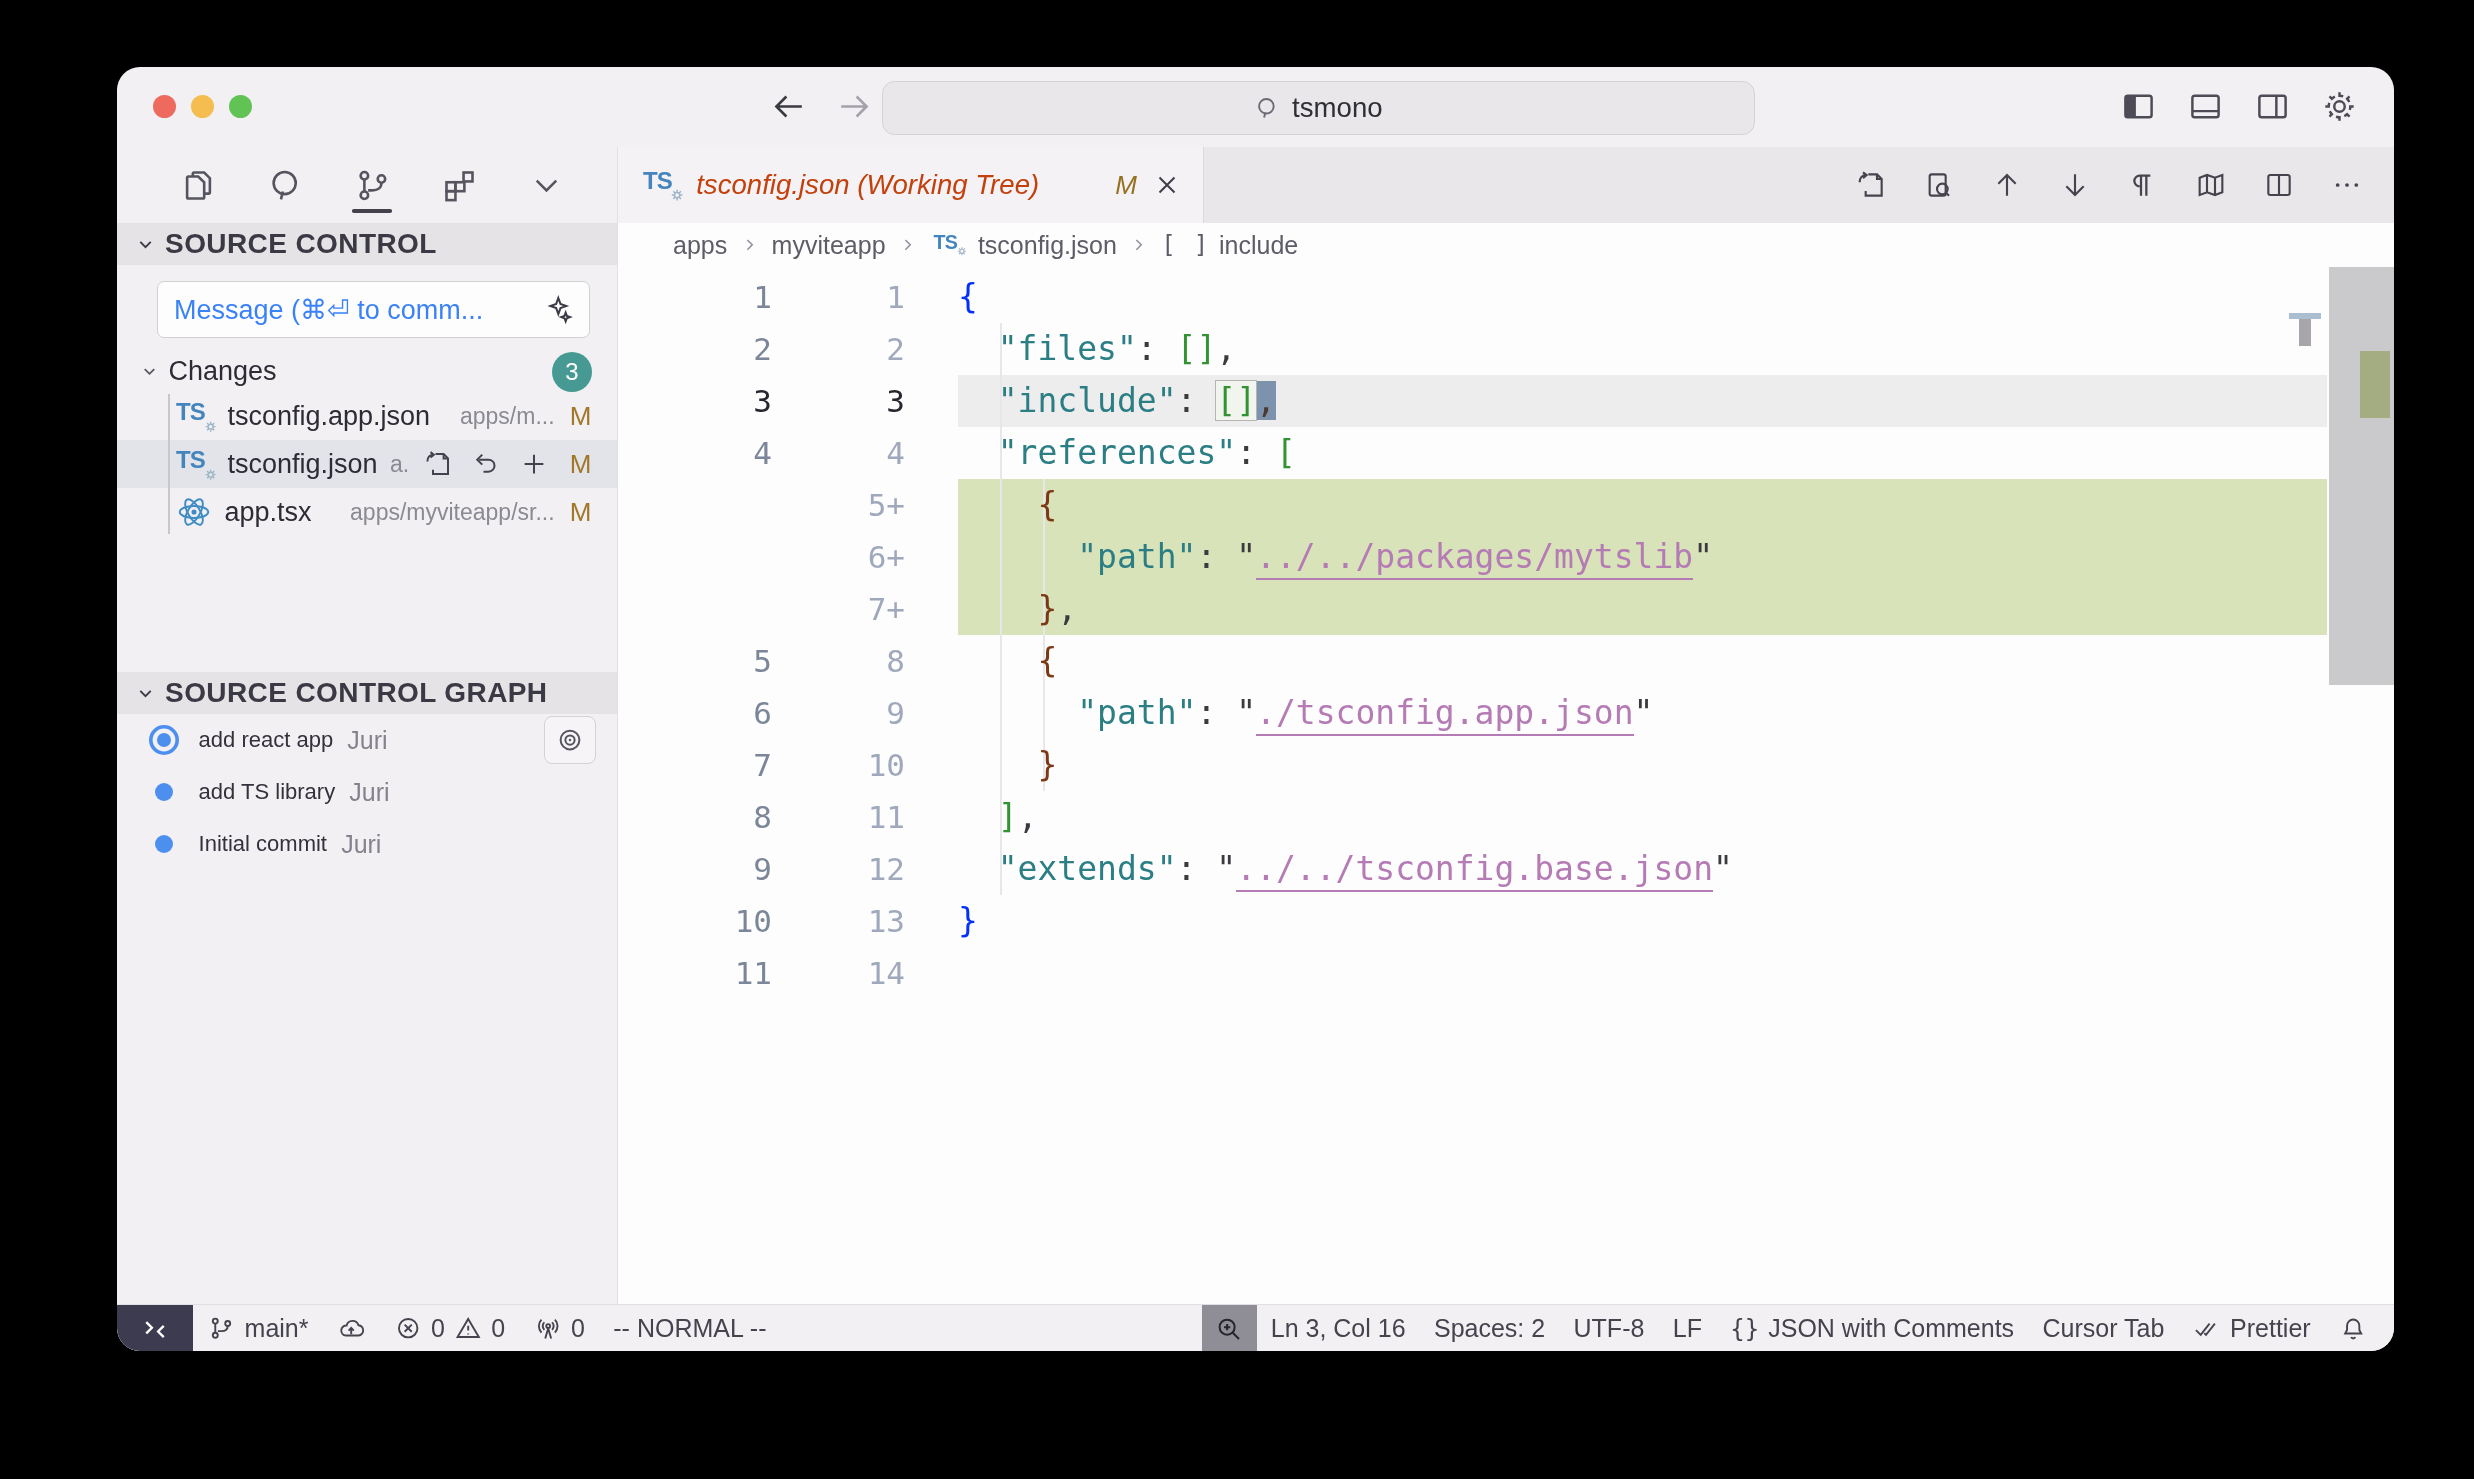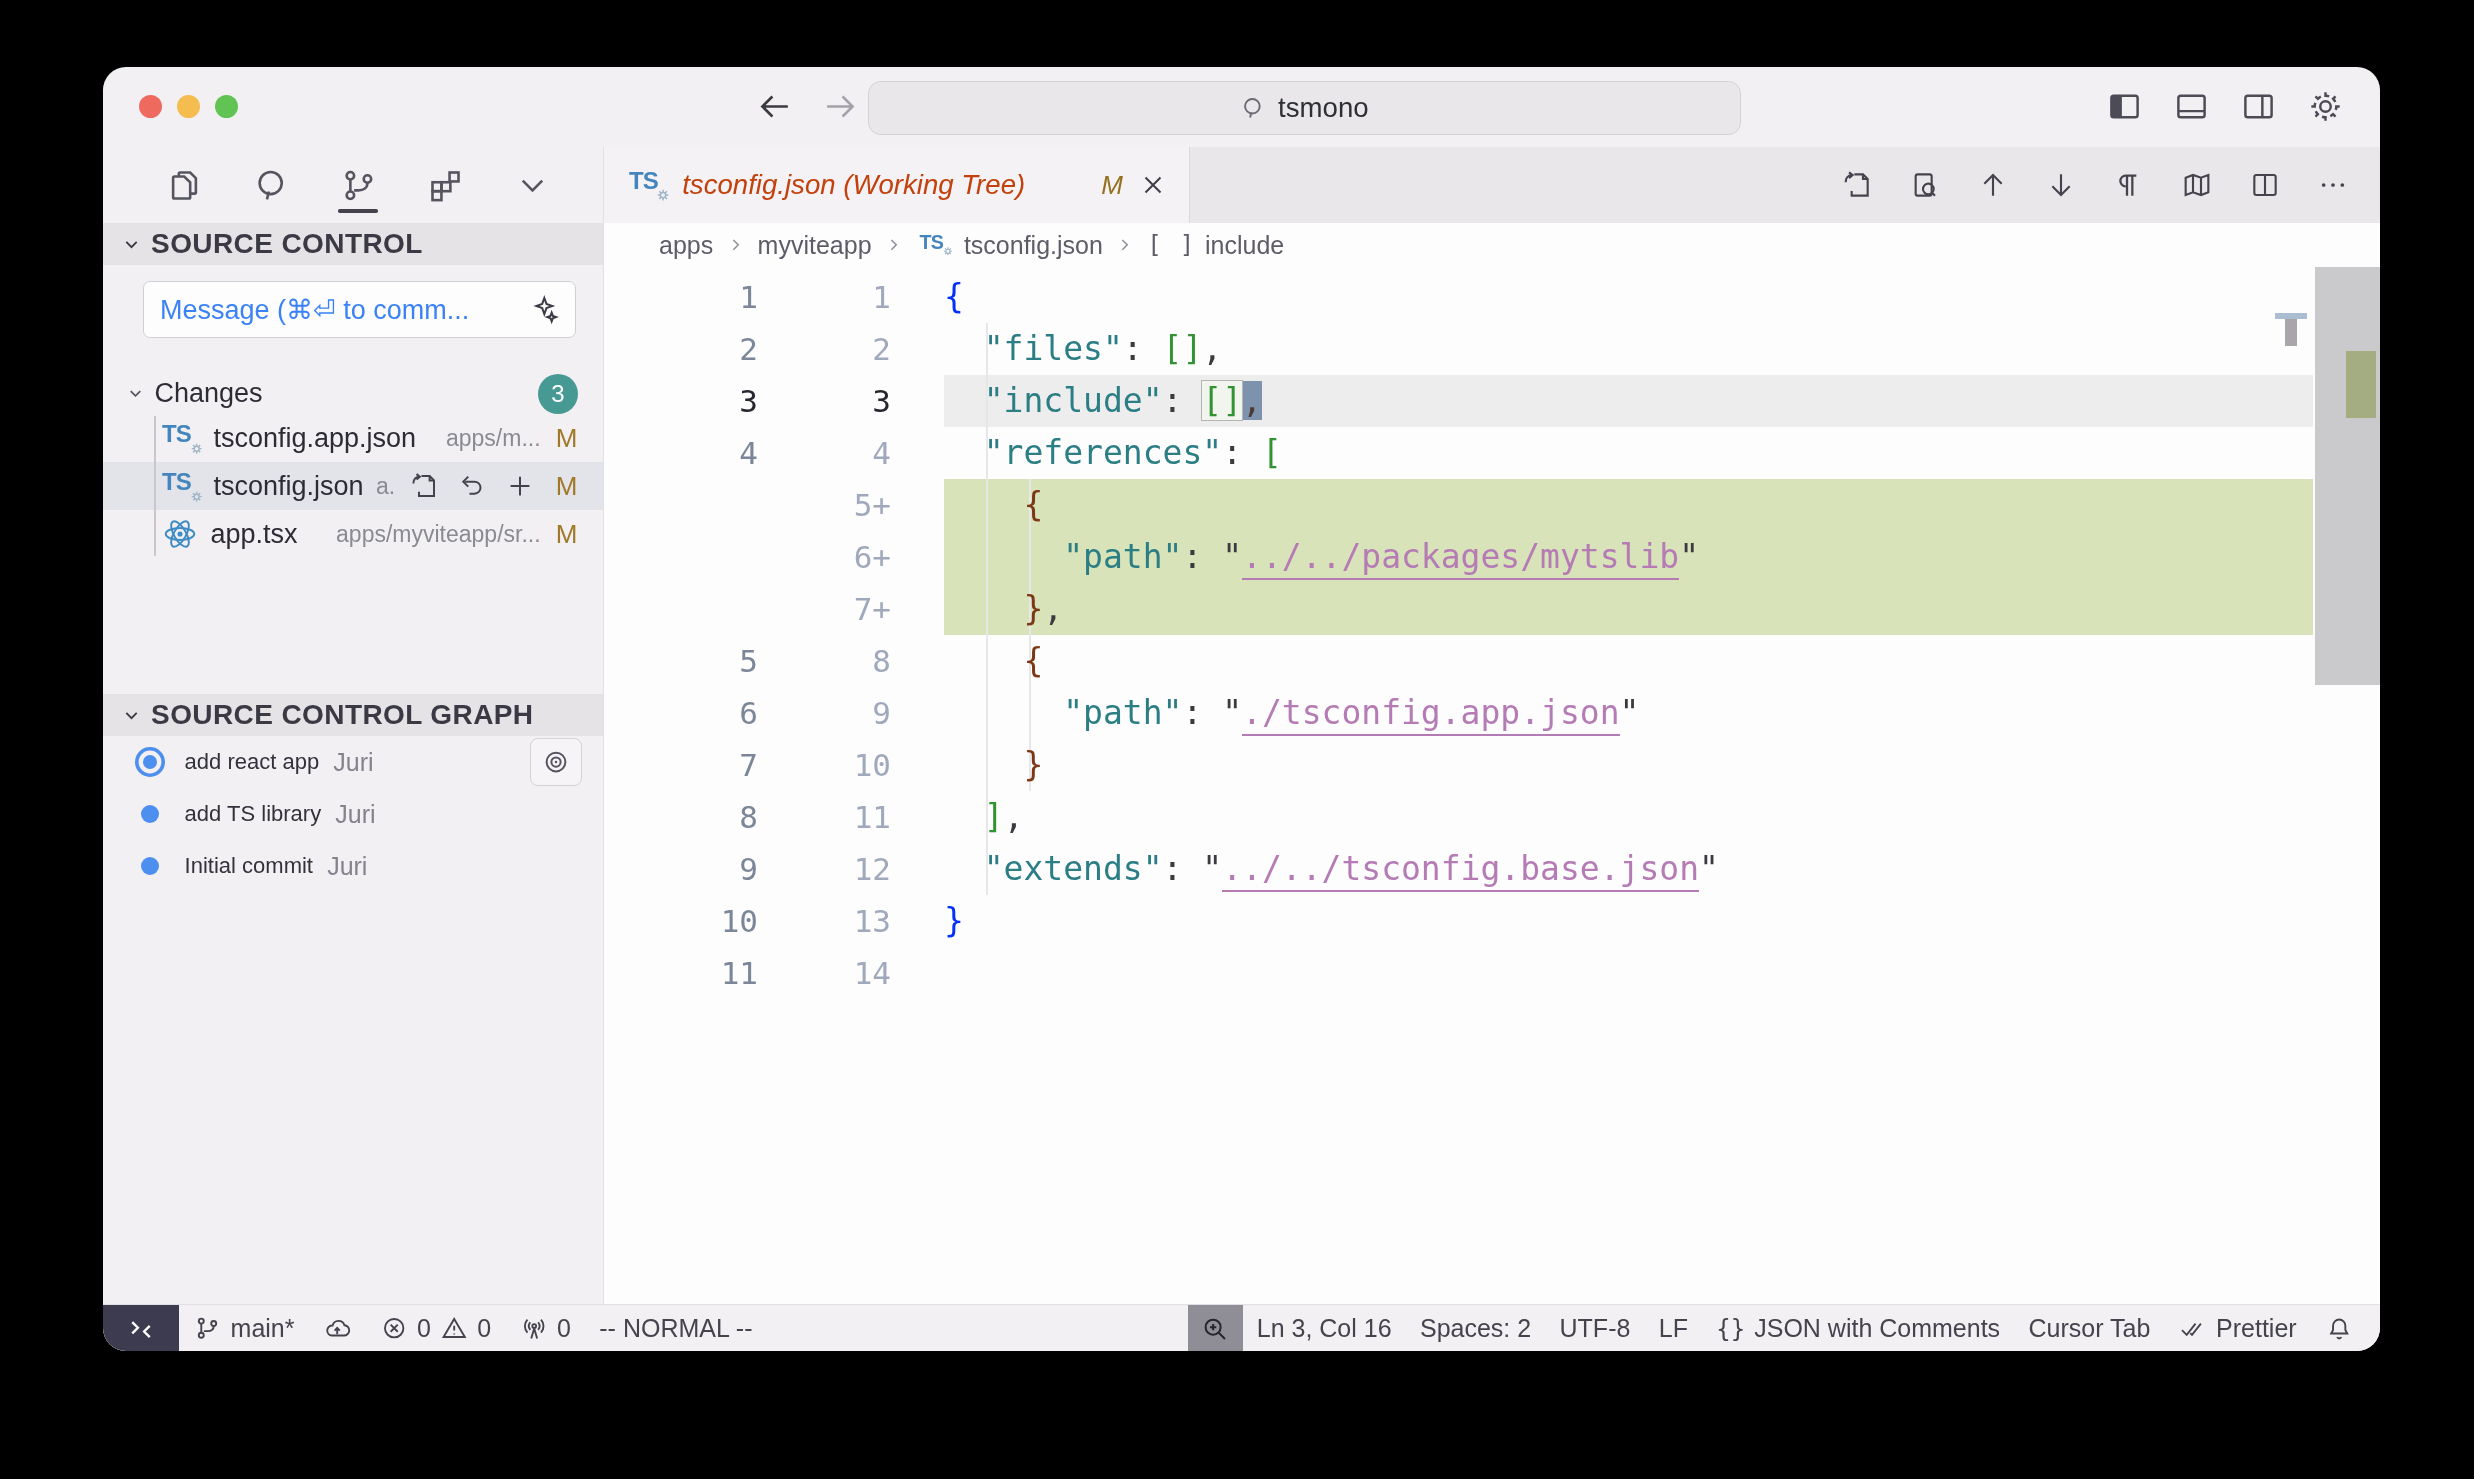--- a/index.html
+++ b/index.html
@@ -1,18 +1,18 @@
 <!DOCTYPE html>
 <html style="font-size:14.2px"><head>
 <meta charset="utf-8">
 <style>
   html,body{margin:0;padding:0;background:#000;width:2475px;height:1479px;overflow:hidden;
     font-family:"Liberation Sans",sans-serif;-webkit-font-smoothing:antialiased;}
   .desktop{position:absolute;inset:0;background:#000;}
-  .window{position:absolute;left:103px;top:67px;width:2277px;height:1284px;background:#f2f0f3;
+  .window{position:absolute;left:117px;top:67px;width:2277px;height:1284px;background:#f2f0f3;
     border-radius:23px;overflow:hidden;box-shadow:0 27px 80px rgba(0,0,0,.7);}
   .icon{display:inline-flex;align-items:center;justify-content:center;color:#56555f;}
   .icon svg{display:block;}
 
   
   .titlebar{position:relative;height:80px;}
   .traffic{position:absolute;left:36px;top:28.4px;display:flex;gap:15px;}
   .traffic span{width:23px;height:23px;border-radius:50%;}
   .tl-close{background:#ee6a5f;} .tl-min{background:#f5bd4f;} .tl-max{background:#61c354;}
   .nav-arrows{position:absolute;left:654px;top:21.3px;display:flex;gap:27px;}
@@ -34,21 +34,21 @@
   .sec-header{height:42px;background:#e5e3e6;display:flex;align-items:center;padding-left:16px;gap:7.1px;flex:none;color:#3a3944;}
   .sec-header .lbl{font-size:28px;font-weight:bold;letter-spacing:0.4px;}
   .msg-input{margin:16px 27px 0 40px;height:55px;background:#fdfdfe;border:1.8px solid #d1cfd4;border-radius:7.1px;
     display:flex;align-items:center;padding:0 16px;flex:none;cursor:text;}
   .msg-input .ph{font-size:27px;color:#3b82f6;flex:1;white-space:nowrap;overflow:hidden;}
   .commit-btn{margin:27.6px 27px 0 40px;height:56px;background:#479a93;border:none;border-radius:8px;color:#fff;
     display:flex;align-items:center;flex:none;cursor:pointer;padding:0;}
   .commit-main{flex:1;display:flex;align-items:center;justify-content:center;gap:12.4px;font-size:28.4px;color:#fff;}
   .commit-split{width:1.8px;height:36px;background:rgba(255,255,255,.45);}
   .commit-dd{width:64px;display:flex;align-items:center;justify-content:center;color:#fff;}
-  .changes-header{margin-top:35px;height:41px;display:flex;align-items:center;padding:0 25px 0 21.3px;gap:7.1px;flex:none;cursor:pointer;}
+  .changes-header{margin-top:13px;height:41px;display:flex;align-items:center;padding:0 25px 0 21.3px;gap:7.1px;flex:none;cursor:pointer;}
   .changes-header .lbl{font-size:27px;color:#2d2c35;}
   .badge{margin-left:auto;min-width:40px;height:40px;border-radius:50%;background:#479a93;color:#fff;
     font-size:24px;display:flex;align-items:center;justify-content:center;}
   .file-list{position:relative;flex:none;}
   .file-list:before{content:"";position:absolute;left:51px;top:1.8px;bottom:1.8px;width:1.8px;background:#c9c7cc;}
   .file-row{height:48px;display:flex;align-items:center;padding:0 23px 0 59px;gap:12.4px;cursor:pointer;}
   .file-row.selected{background:#e2e4e9;}
   .file-name{font-size:27px;color:#2d2c35;white-space:nowrap;}
   .file-desc{font-size:23px;color:#8a8a93;white-space:nowrap;overflow:hidden;flex:1;text-align:right;}
   .file-actions{display:flex;gap:18px;margin-right:5.3px;}

